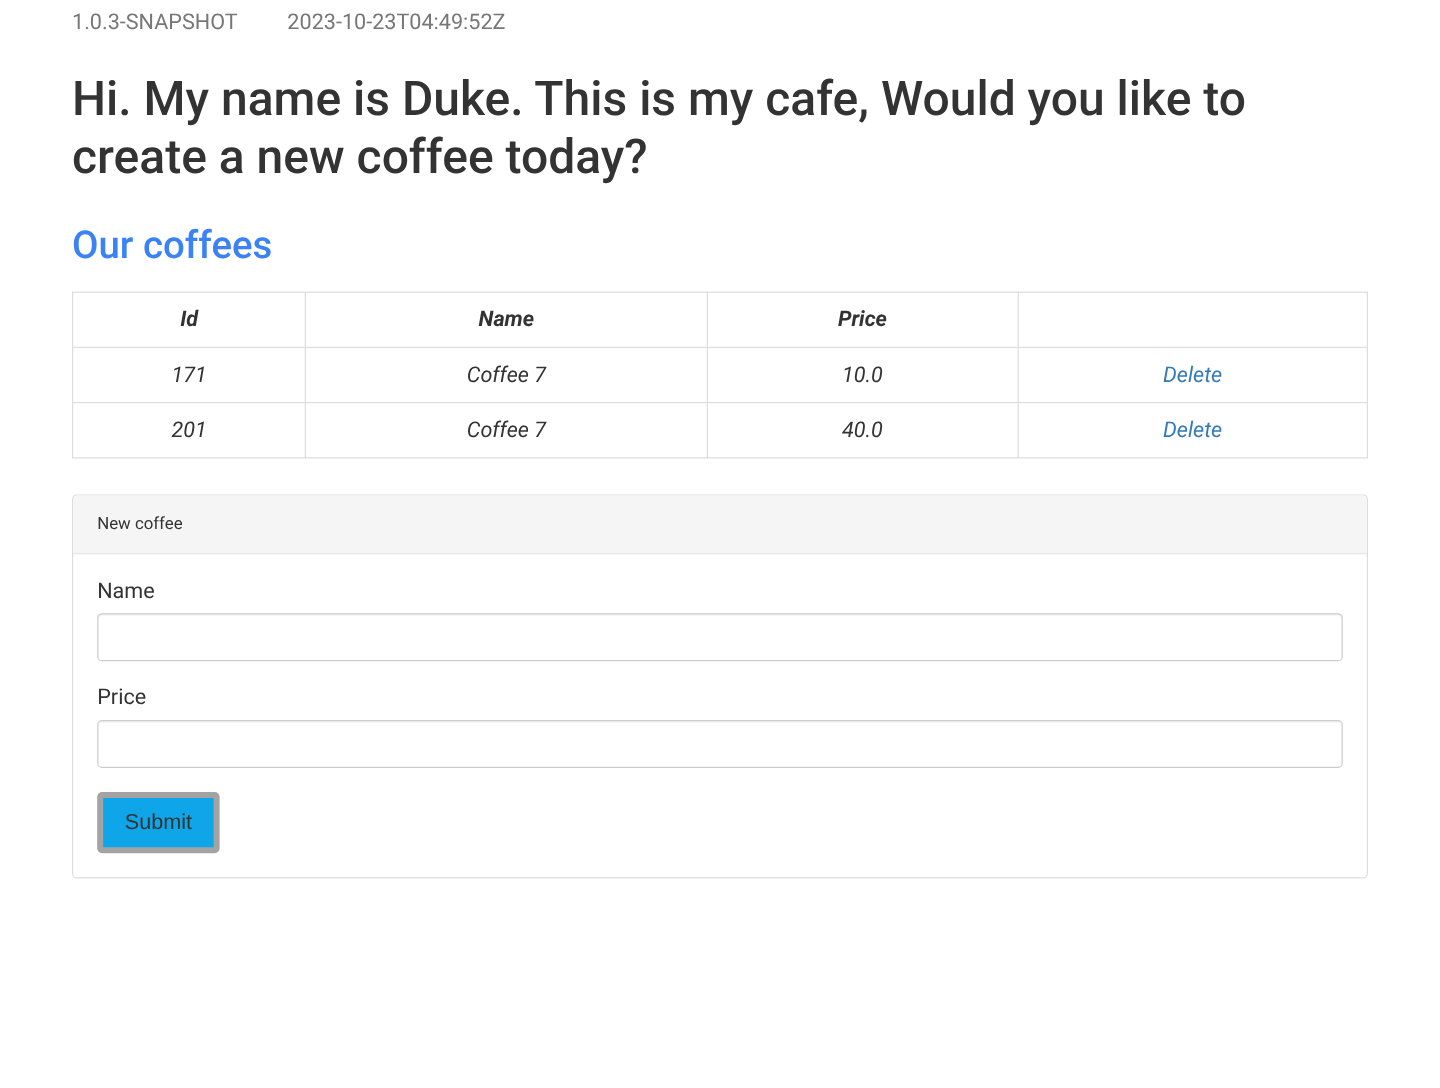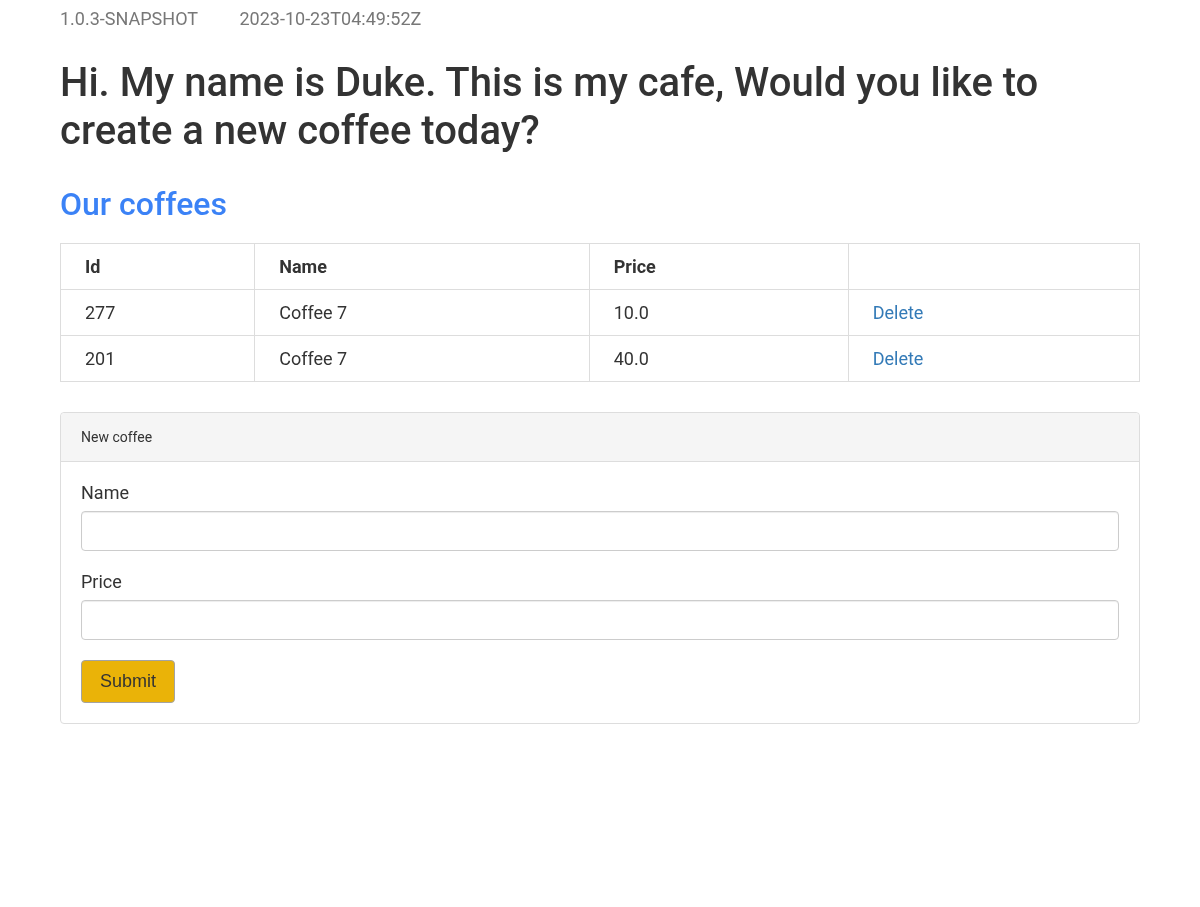--- a/index.html
+++ b/index.html
@@ -47,22 +47,23 @@
       margin-bottom: 20px;
     }
     table {
       width: 100%;
       border-collapse: collapse;
       margin-bottom: 30px;
     }
     table th, table td {
       border: 1px solid #ddd;
       padding: 12px 24px;
-      text-align: left;
+      text-align: center;
       font-size: 18px;
+      font-style: italic;
     }
     table th {
       font-weight: 700;
       color: #333;
     }
     table td {
       color: #333;
     }
     .delete-link {
       color: #337ab7;
@@ -102,22 +103,22 @@
       border: 1px solid #ccc;
       border-radius: 4px;
       background: #fff;
       box-shadow: inset 0 1px 1px rgba(0,0,0,0.075);
     }
     .btn {
       display: inline-block;
       padding: 10px 18px;
       font-size: 18px;
       color: #333;
-      background: #eab308;
-      border: 1px solid #a3a3a3;
+      background: #0ea5e9;
+      border: 5px solid #a3a3a3;
       border-radius: 4px;
       cursor: pointer;
       text-align: center;
     }
   </style>
 </head>
 <body>
 
 <div class="container">
   <div class="meta-info">
@@ -134,21 +135,21 @@
     <thead>
       <tr>
         <th style="width:18%">Id</th>
         <th style="width:31%">Name</th>
         <th style="width:24%">Price</th>
         <th style="width:27%"></th>
       </tr>
     </thead>
     <tbody>
       <tr>
-        <td>277</td>
+        <td>171</td>
         <td>Coffee 7</td>
         <td>10.0</td>
         <td><a class="delete-link">Delete</a></td>
       </tr>
       <tr>
         <td>201</td>
         <td>Coffee 7</td>
         <td>40.0</td>
         <td><a class="delete-link">Delete</a></td>
       </tr>

